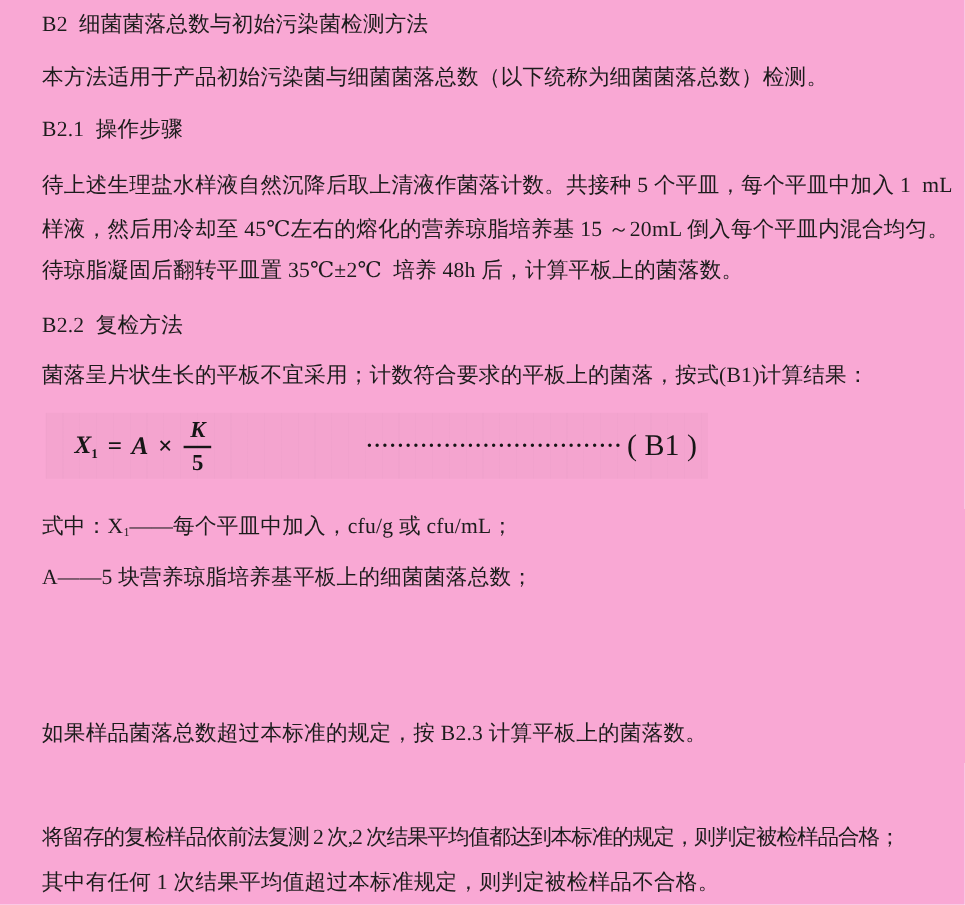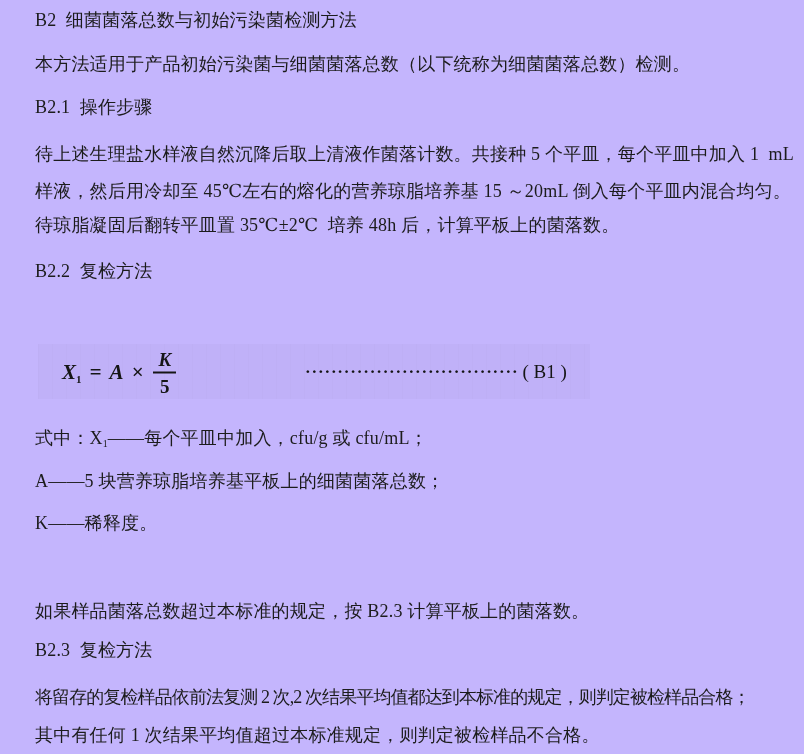--- a/index.html
+++ b/index.html
@@ -1,19 +1,19 @@
 <!DOCTYPE html>
 <html><head>
 <meta charset="utf-8">
 <style>
   html,body{margin:0;padding:0;background:#ffffff;}
   #page{
     position:relative;
     width:804px;height:754px;
-    background:#c4b5fd;
+    background:#f9a8d4;
     font-family:"Liberation Serif","DejaVu Serif",serif;
     color:#1c1c1c;
     overflow:hidden;
   }
   .line{
     position:absolute;
     left:35px;
     font-size:18px;
     line-height:23px;
     white-space:pre;
@@ -78,60 +78,59 @@
     gap:4px;
   }
   .f-dots{
     font-size:17px;
     font-weight:700;
     letter-spacing:0.8px;
     color:#141414;
     white-space:pre;
   }
   .f-label{
-    font-size:19px;
+    font-size:25px;
     white-space:pre;
     color:#161616;
   }
 </style>
 </head>
 <body>
 
 <div id="page">
 
   <div class="line" style="top:9px">B2  细菌菌落总数与初始污染菌检测方法</div>
   <div class="line" style="top:53px">本方法适用于产品初始污染菌与细菌菌落总数（以下统称为细菌菌落总数）检测。</div>
   <div class="line" style="top:96px">B2.1  操作步骤</div>
 
   <div class="line" style="top:143px">待上述生理盐水样液自然沉降后取上清液作菌落计数。共接种 5 个平皿，每个平皿中加入 1  mL</div>
   <div class="line" style="top:180px">样液，然后用冷却至 45℃左右的熔化的营养琼脂培养基 15 ～20mL 倒入每个平皿内混合均匀。</div>
   <div class="line" style="top:214px">待琼脂凝固后翻转平皿置 35℃±2℃  培养 48h 后，计算平板上的菌落数。</div>
 
   <div class="line" style="top:260px">B2.2  复检方法</div>
+  <div class="line" style="top:301px">菌落呈片状生长的平板不宜采用；计数符合要求的平板上的菌落，按式(B1)计算结果：</div>
 
   <div id="formula-block">
     <span class="f-math">
       <span><span>X</span><sub class="x-sub">1</sub></span>
       <span>=</span>
       <span>A</span>
       <span>×</span>
       <span class="frac">
         <span class="num">K</span>
         <span class="den">5</span>
       </span>
     </span>
     <span class="f-tail">
       <span class="f-dots">·································</span>
       <span class="f-label">( B1 )</span>
     </span>
   </div>
 
   <div class="line" style="top:427px"><span>式中：X</span><sub>1</sub><span>——每个平皿中加入，cfu/g 或 cfu/mL；</span></div>
   <div class="line" style="top:470px">A——5 块营养琼脂培养基平板上的细菌菌落总数；</div>
-  <div class="line" style="top:512px">K——稀释度。</div>
 
   <div class="line" style="top:600px">如果样品菌落总数超过本标准的规定，按 B2.3 计算平板上的菌落数。</div>
 
-  <div class="line" style="top:639px">B2.3  复检方法</div>
   <div class="line tight" style="top:686px">将留存的复检样品依前法复测 2 次,2 次结果平均值都达到本标准的规定，则判定被检样品合格；</div>
   <div class="line" style="top:724px">其中有任何 1 次结果平均值超过本标准规定，则判定被检样品不合格。</div>
 
 </div>
 
 </body></html>

